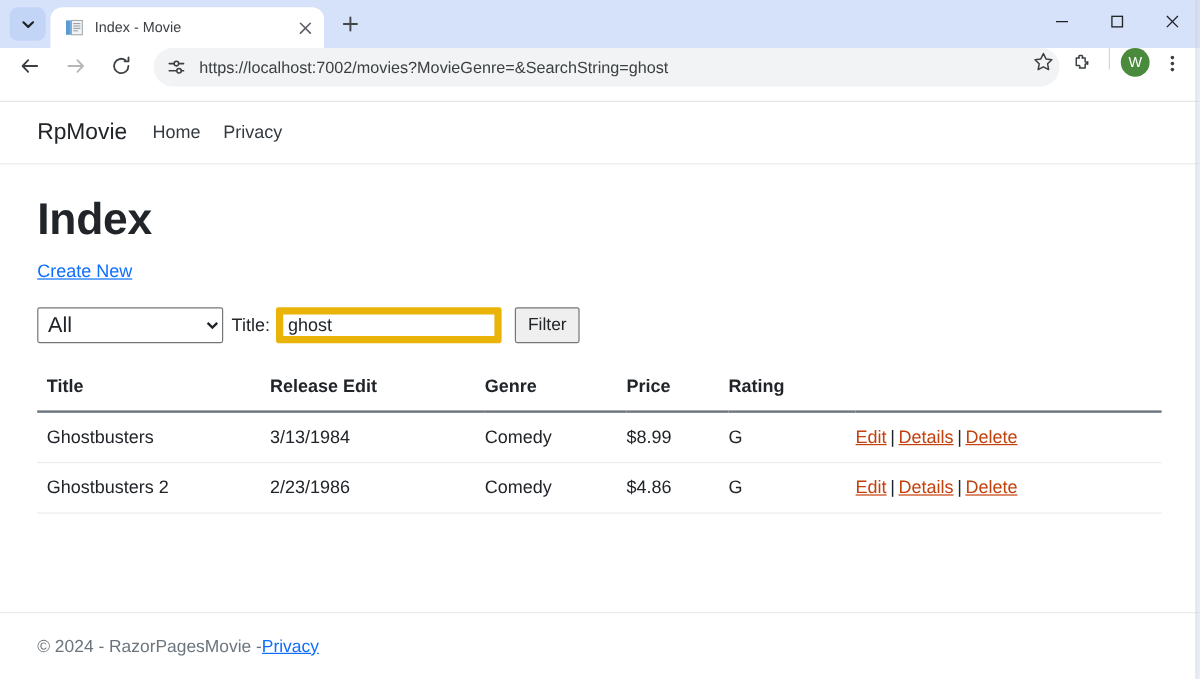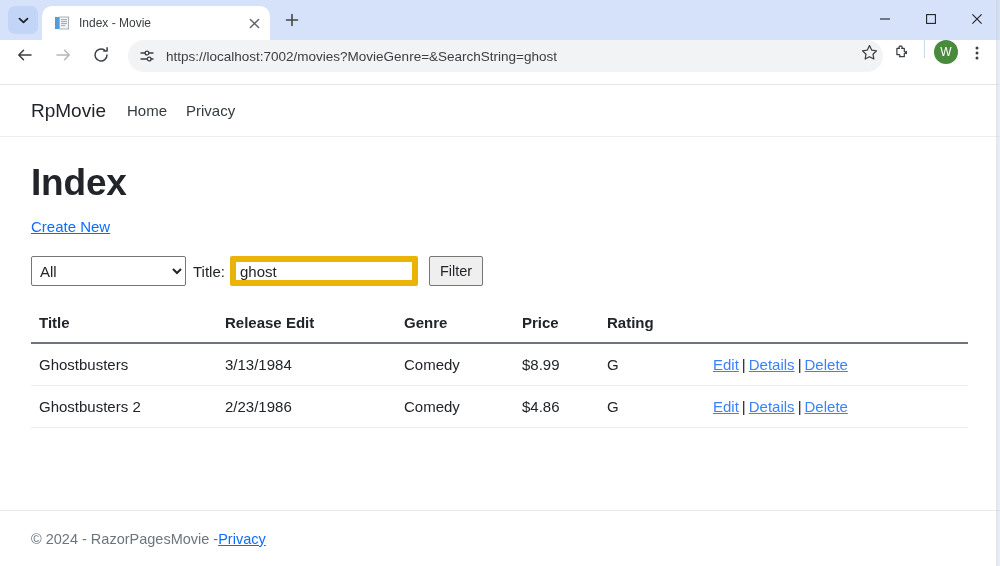--- a/index.html
+++ b/index.html
@@ -206,21 +206,21 @@
     text-decoration: underline;
   }
 
   #filter-form {
     display: flex;
     align-items: center;
     margin-top: 20px;
   }
   #genre-select {
     width: 155px; height: 30px;
-    font-size: 15px;
+    font-size: 18px;
     font-family: "Liberation Sans", sans-serif;
     color: #212529;
     border: 1px solid #767676;
     border-radius: 2px;
     background: #ffffff;
     padding: 0 4px;
   }
   #title-label {
     font-size: 15px;
     color: #212529;
@@ -270,21 +270,21 @@
     border-bottom: 1px solid #ededf0;
   }
   .col-title   { width: 194px; padding-left: 8px !important; }
   .col-release { width: 179px; }
   .col-genre   { width: 118px; }
   .col-price   { width: 85px; margin-left: 40px;  }
   .col-rating  { width: 106px; }
   .col-actions { width: 255px; }
 
   .action-link {
-    color: #3b82f6;
+    color: #c2410c;
     font-size: 15px;
   }
   .action-sep {
     color: #212529;
     font-size: 15px;
     padding: 0 3px;
   }
 
   #footer {
     position: absolute;

